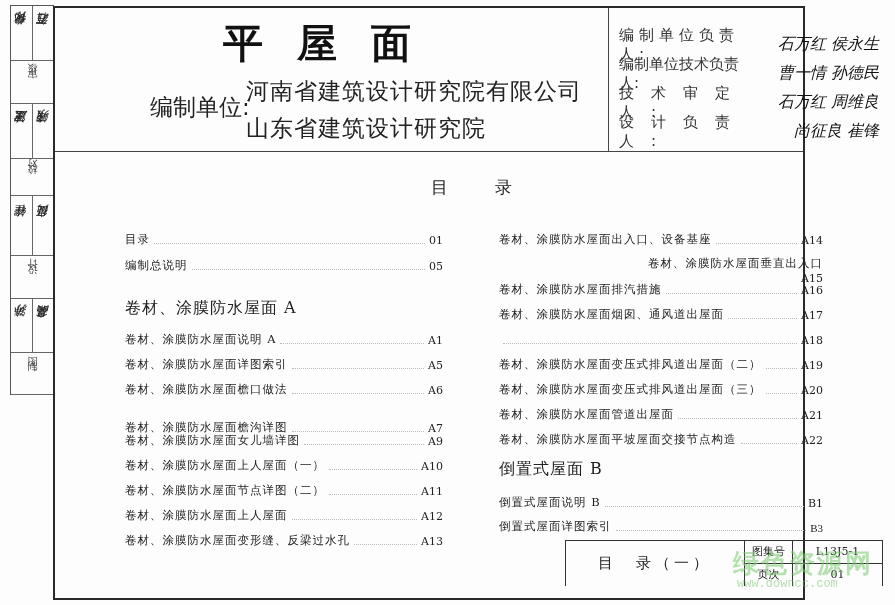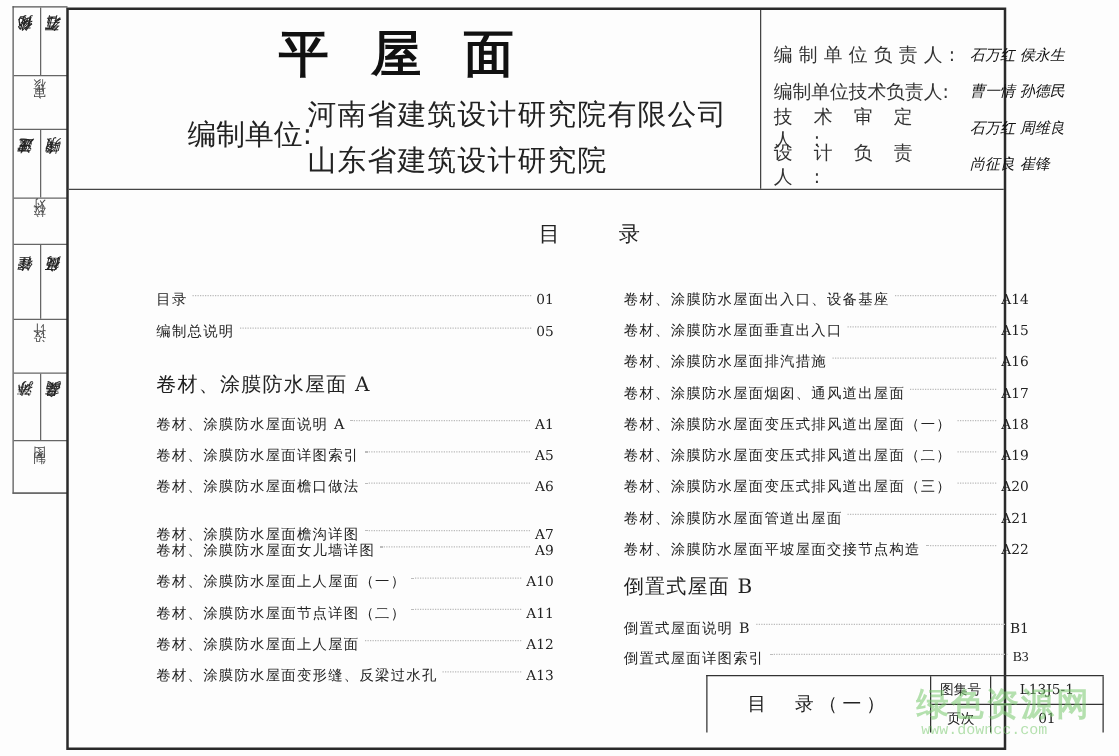--- a/index.html
+++ b/index.html
@@ -21,31 +21,31 @@
   .header-left { position: absolute; left: 0; top: 0; width: 554px; height: 100%; border-right: 1px solid #444; }
   .title { position: absolute; left: 168px; top: 8px; font-size: 40px; font-weight: bold; letter-spacing: 34px; font-family: "DejaVu Sans", sans-serif; color: #111; }
   .org-label { position: absolute; left: 95px; top: 84px; font-size: 23px; font-family: "DejaVu Sans", sans-serif; color: #222; }
   .org-line { position: absolute; left: 191px; font-size: 23px; font-family: "DejaVu Sans", sans-serif; color: #222; letter-spacing: 1px; }
   .org-line.l1 { top: 68px; }
   .org-line.l2 { top: 105px; }
 
   .resp { position: absolute; left: 564px; top: 22px; width: 260px; }
   .resp-row { display: flex; align-items: center; height: 29px; }
   .resp-label { font-size: 15px; font-family: "DejaVu Sans", sans-serif; color: #333; width: 155px; display: flex; justify-content: space-between; }
-  .resp-sig { font-size: 12px; font-style: italic; font-family: "DejaVu Serif", serif; color: #111; margin-left: 2px; white-space: nowrap; }
+  .resp-sig { font-size: 16px; font-style: italic; font-family: "DejaVu Serif", serif; color: #111; margin-left: 22px; white-space: nowrap; }
 
   
   .toc-heading { position: absolute; top: 176px; font-size: 17px; color: #222; }
   .toc-heading.h1 { left: 431px; }
   .toc-heading.h2 { left: 495px; }
 
   .toc-col { position: absolute; }
   .toc-col.left { left: 125px; width: 318px; }
   .toc-col.right { left: 499px; width: 324px; }
-  .toc-item { position: absolute; left: 0; width: 100%; display: flex; align-items: center; font-size: 11.5px; color: #222; height: 16px; }
+  .toc-item { position: absolute; left: 0; width: 100%; display: flex; align-items: flex-end; font-size: 11.5px; color: #222; height: 16px; }
   .toc-item .lbl { white-space: nowrap; letter-spacing: 1px; }
   .toc-item .dots { flex: 1; border-bottom: 1px dotted #bbb; margin: 0 4px; transform: translateY(-3px); }
   .toc-item .pg { white-space: nowrap; font-size: 11px; }
   .section-title { position: absolute; left: 0; font-size: 16px; color: #222; letter-spacing: 1px; white-space: nowrap; }
 
   
   .tblock { position: absolute; left: 510px; top: 545px; width: 318px; height: 45px; border-top: 1px solid #333; border-left: 1px solid #333; display: flex; }
   .tb-name { width: 200px; display: flex; align-items: center; justify-content: center; font-size: 15px; letter-spacing: 4px; font-family: "DejaVu Sans", sans-serif; color: #222; }
   .tb-grid { flex: 1; display: grid; grid-template-columns: 48px 1fr; grid-template-rows: 1fr 1fr; border-left: 1px solid #333; }
   .tb-grid > div { display: flex; align-items: center; justify-content: center; font-size: 11px; color: #222; border-right: 1px solid #333; }
@@ -195,37 +195,36 @@
       <span class="pg">A13</span>
     </div>
 </div>
 
 <div class="toc-col right" style="top:0;">
   <div class="toc-item" style="top:231px;">
       <span class="lbl">卷材、涂膜防水屋面出入口、设备基座</span>
       <span class="dots"></span>
       <span class="pg">A14</span>
     </div>
-  <div class="toc-item" style="top:256px;">
+  <div class="toc-item" style="top:256px;flex-direction:column;">
       <span class="lbl">卷材、涂膜防水屋面垂直出入口</span>
       <span class="dots"></span>
       <span class="pg">A15</span>
     </div>
   <div class="toc-item" style="top:281px;">
       <span class="lbl">卷材、涂膜防水屋面排汽措施</span>
       <span class="dots"></span>
       <span class="pg">A16</span>
     </div>
   <div class="toc-item" style="top:306px;">
       <span class="lbl">卷材、涂膜防水屋面烟囱、通风道出屋面</span>
       <span class="dots"></span>
       <span class="pg">A17</span>
     </div>
   <div class="toc-item" style="top:331px;">
-      <span class="lbl">卷材、涂膜防水屋面变压式排风道出屋面（一）</span>
       <span class="dots"></span>
       <span class="pg">A18</span>
     </div>
   <div class="toc-item" style="top:356px;">
       <span class="lbl">卷材、涂膜防水屋面变压式排风道出屋面（二）</span>
       <span class="dots"></span>
       <span class="pg">A19</span>
     </div>
   <div class="toc-item" style="top:381px;">
       <span class="lbl">卷材、涂膜防水屋面变压式排风道出屋面（三）</span>

